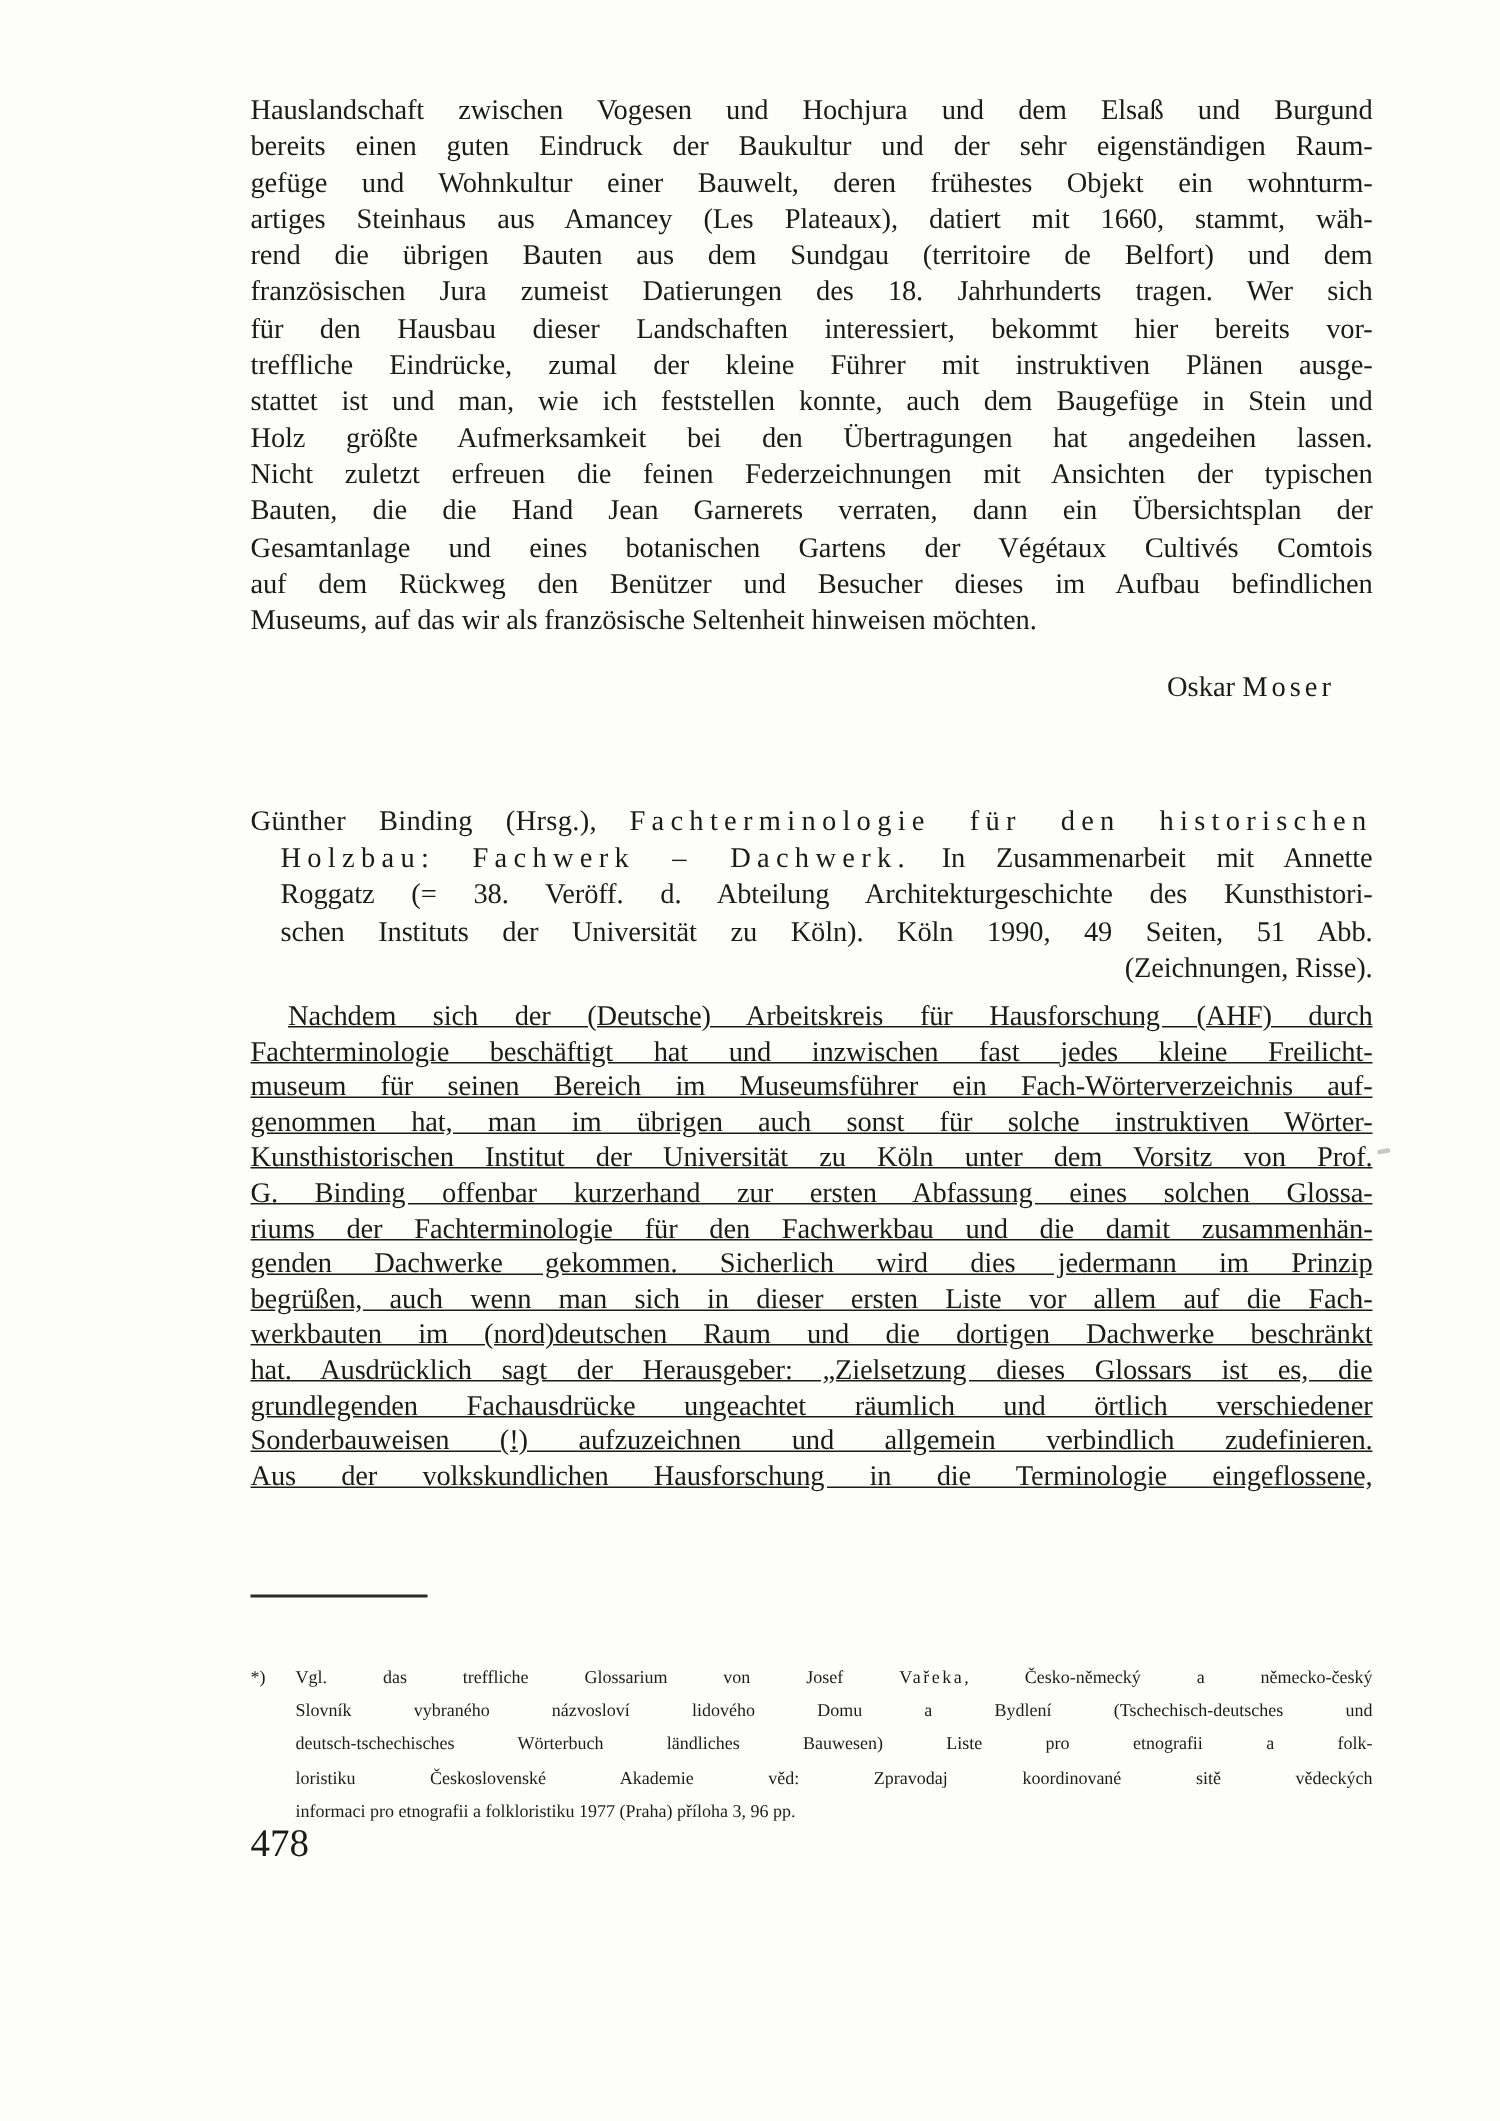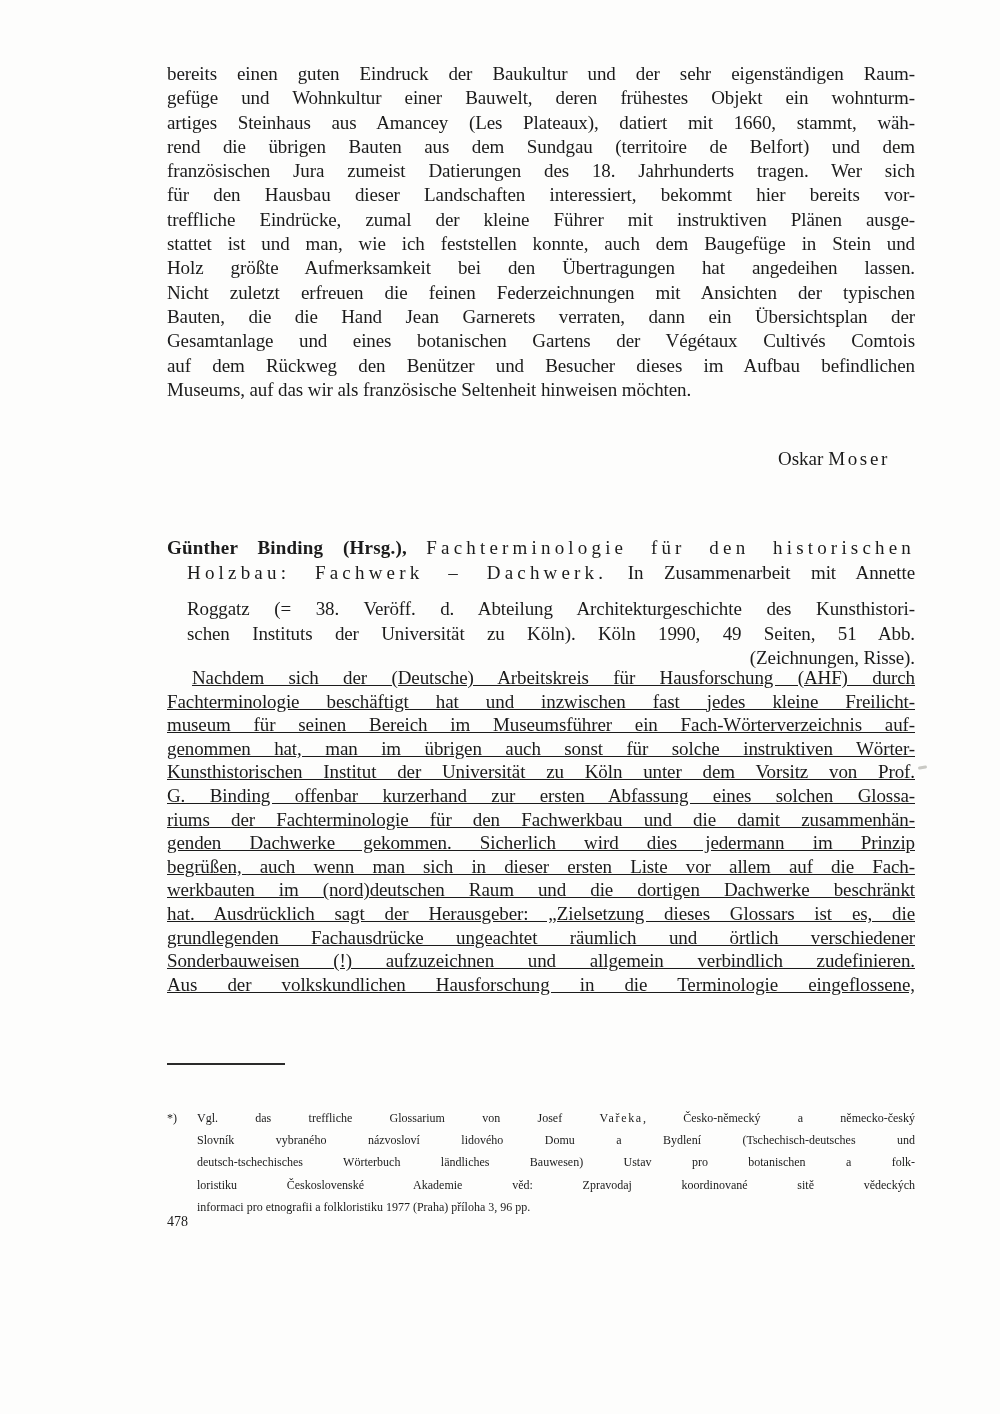--- a/index.html
+++ b/index.html
@@ -16,21 +16,21 @@
   .main-text {
     font-size: 19px;
     line-height: 24.3px;
     letter-spacing: -0.1px;
     width: 748px;
     left: 167px;
   }
   .line { min-height: 1em; }
   .just { text-align: justify; text-align-last: justify; }
   .s-n { font-weight: normal; }
-  .s-b { font-weight: bold; letter-spacing: 0.2px; margin-top: 10px; }
+  .s-b { font-weight: normal; letter-spacing: 0.2px; margin-top: 10px; }
   .s-sp { letter-spacing: 0.22em; }
   .s-sp2 { letter-spacing: 0.14em; margin-top: 16px; }
   .s-mk { display: inline-block; width: 30px; letter-spacing: 0; }
   #para-continuation { top: 62px; }
   #signature-block {
     top: 448px;
     left: 167px;
     width: 723px;
     font-size: 19px;
     text-align: right;
@@ -47,36 +47,37 @@
   #footnote-block {
     top: 1107px;
     left: 167px;
     width: 748px;
     font-size: 12px;
     line-height: 22.2px;
   }
   #page-number {
     top: 1214px;
     left: 167px;
-    font-size: 14px;
+    font-size: 26px;
   }
   #margin-artifact {
     top: 766px;
     left: 918px;
     width: 9px;
     height: 3px;
     background: #c9c9c4;
     border-radius: 2px;
     transform: rotate(-10deg);
   }
 </style>
 </head>
 <body>
 
 <div class="block main-text" id="para-continuation">
+    <div class="line just"><span class="s-n">Hauslandschaft zwischen Vogesen und Hochjura und dem Elsaß und Burgund</span></div>
     <div class="line just"><span class="s-n">bereits einen guten Eindruck der Baukultur und der sehr eigenständigen Raum-</span></div>
     <div class="line just"><span class="s-n">gefüge und Wohnkultur einer Bauwelt, deren frühestes Objekt ein wohnturm-</span></div>
     <div class="line just"><span class="s-n">artiges Steinhaus aus Amancey (Les Plateaux), datiert mit 1660, stammt, wäh-</span></div>
     <div class="line just"><span class="s-n">rend die übrigen Bauten aus dem Sundgau (territoire de Belfort) und dem</span></div>
     <div class="line just"><span class="s-n">französischen Jura zumeist Datierungen des 18. Jahrhunderts tragen. Wer sich</span></div>
     <div class="line just"><span class="s-n">für den Hausbau dieser Landschaften interessiert, bekommt hier bereits vor-</span></div>
     <div class="line just"><span class="s-n">treffliche Eindrücke, zumal der kleine Führer mit instruktiven Plänen ausge-</span></div>
     <div class="line just"><span class="s-n">stattet ist und man, wie ich feststellen konnte, auch dem Baugefüge in Stein und</span></div>
     <div class="line just"><span class="s-n">Holz größte Aufmerksamkeit bei den Übertragungen hat angedeihen lassen.</span></div>
     <div class="line just"><span class="s-n">Nicht zuletzt erfreuen die feinen Federzeichnungen mit Ansichten der typischen</span></div>
@@ -86,21 +87,21 @@
     <div class="line"><span class="s-n">Museums, auf das wir als französische Seltenheit hinweisen möchten.</span></div>
   </div>
 
 <div class="block" id="signature-block">
     <div class="line"><span class="s-n">Oskar </span><span class="s-sp2">Moser</span></div>
   </div>
 
 <div class="block main-text" id="review-citation">
     <div class="line just"><span class="s-b">Günther Binding (Hrsg.),</span><span class="s-n"> </span><span class="s-sp">Fachterminologie für den historischen</span></div>
     <div class="line just" style="padding-left: 20px;"><span class="s-sp">Holzbau: Fachwerk – Dachwerk.</span><span class="s-n"> In Zusammenarbeit mit Annette</span></div>
-    <div class="line just" style="padding-left: 20px; margin-top: 12px;"><span class="s-n">Roggatz (= 38. Veröff. d. Abteilung Architekturgeschichte des Kunsthistori-</span></div>
+    <div class="line just" style="padding-left: 20px;"><span class="s-n">Roggatz (= 38. Veröff. d. Abteilung Architekturgeschichte des Kunsthistori-</span></div>
     <div class="line just" style="padding-left: 20px;"><span class="s-n">schen Instituts der Universität zu Köln). Köln 1990, 49 Seiten, 51 Abb.</span></div>
     <div class="line" style="padding-left: 20px; text-align: right;"><span class="s-n">(Zeichnungen, Risse).</span></div>
   </div>
 
 <div class="block main-text" id="review-body">
     <div class="line just" style="padding-left: 25px;"><span class="s-n">Nachdem sich der (Deutsche) Arbeitskreis für Hausforschung (AHF) durch</span></div>
     <div class="line just"><span class="s-n">Fachterminologie beschäftigt hat und inzwischen fast jedes kleine Freilicht-</span></div>
     <div class="line just"><span class="s-n">museum für seinen Bereich im Museumsführer ein Fach-Wörterverzeichnis auf-</span></div>
     <div class="line just"><span class="s-n">genommen hat, man im übrigen auch sonst für solche instruktiven Wörter-</span></div>
     <div class="line just"><span class="s-n">Kunsthistorischen Institut der Universität zu Köln unter dem Vorsitz von Prof.</span></div>
@@ -113,20 +114,20 @@
     <div class="line just"><span class="s-n">grundlegenden Fachausdrücke ungeachtet räumlich und örtlich verschiedener</span></div>
     <div class="line just"><span class="s-n">Sonderbauweisen (!) aufzuzeichnen und allgemein verbindlich zudefinieren.</span></div>
     <div class="line just"><span class="s-n">Aus der volkskundlichen Hausforschung in die Terminologie eingeflossene,</span></div>
   </div>
 
 <div class="block" id="footnote-rule"></div>
 
 <div class="block" id="footnote-block">
     <div class="line just"><span class="s-mk">*)</span><span class="s-n">Vgl. das treffliche Glossarium von Josef </span><span class="s-sp2">Vařeka</span><span class="s-n">, Česko-německý a německo-český</span></div>
     <div class="line just" style="padding-left: 30px;"><span class="s-n">Slovník vybraného názvosloví lidového Domu a Bydlení (Tschechisch-deutsches und</span></div>
-    <div class="line just" style="padding-left: 30px;"><span class="s-n">deutsch-tschechisches Wörterbuch ländliches Bauwesen) Ustav pro botanischen a folk-</span></div>
+    <div class="line just" style="padding-left: 30px;"><span class="s-n">deutsch-tschechisches Wörterbuch ländliches Bauwesen) Liste pro etnografii a folk-</span></div>
     <div class="line just" style="padding-left: 30px;"><span class="s-n">loristiku Československé Akademie věd: Zpravodaj koordinované sitě vědeckých</span></div>
     <div class="line" style="padding-left: 30px;"><span class="s-n">informaci pro etnografii a folkloristiku 1977 (Praha) příloha 3, 96 pp.</span></div>
   </div>
 
 <div class="block" id="page-number">478</div>
 
 <div class="block" id="margin-artifact"></div>
 
 </body></html>

